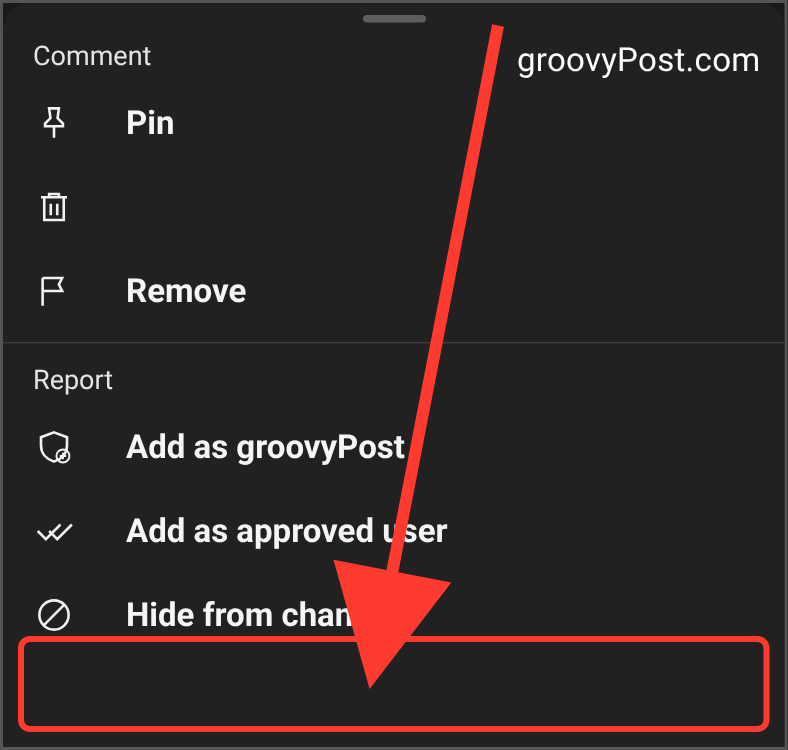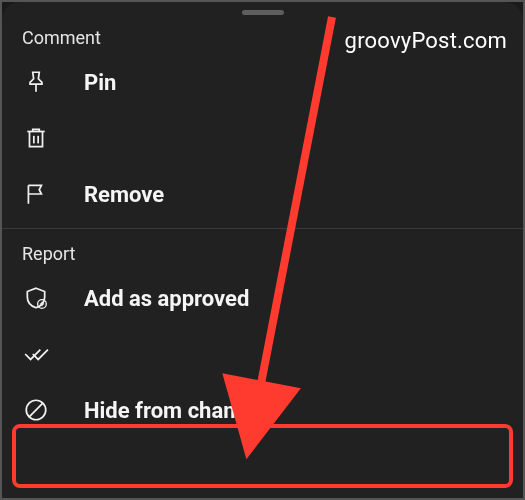--- a/index.html
+++ b/index.html
@@ -133,30 +133,31 @@
 
   <div class="menu-item">
     <span class="icon">
       <svg viewBox="0 0 24 24" width="26" height="26">
         <path d="M12 3l8 3v5c0 5-3.5 8.5-8 10-4.5-1.5-8-5-8-10V6l8-3z"></path>
         <circle cx="17.5" cy="17.5" r="4" stroke-width="1.2"></circle>
         <line x1="17.5" y1="15.5" x2="17.5" y2="19.5" stroke-width="1.2"></line>
         <line x1="15.5" y1="17.5" x2="19.5" y2="17.5" stroke-width="1.2"></line>
       </svg>
     </span>
-    <span class="label">Add as approved</span>
+    <span class="label">Add as groovyPost</span>
   </div>
 
   <div class="menu-item">
     <span class="icon">
       <svg viewBox="0 0 24 24" width="26" height="26">
         <polyline points="2,12 7,17 16,8"></polyline>
         <polyline points="9,12 14,17 23,8"></polyline>
       </svg>
     </span>
+    <span class="label">Add as approved user</span>
   </div>
 
   <div class="menu-item">
     <span class="icon">
       <svg viewBox="0 0 24 24" width="26" height="26">
         <circle cx="12" cy="12" r="9"></circle>
         <line x1="5.5" y1="18.5" x2="18.5" y2="5.5"></line>
       </svg>
     </span>
     <span class="label">Hide from channel</span>

